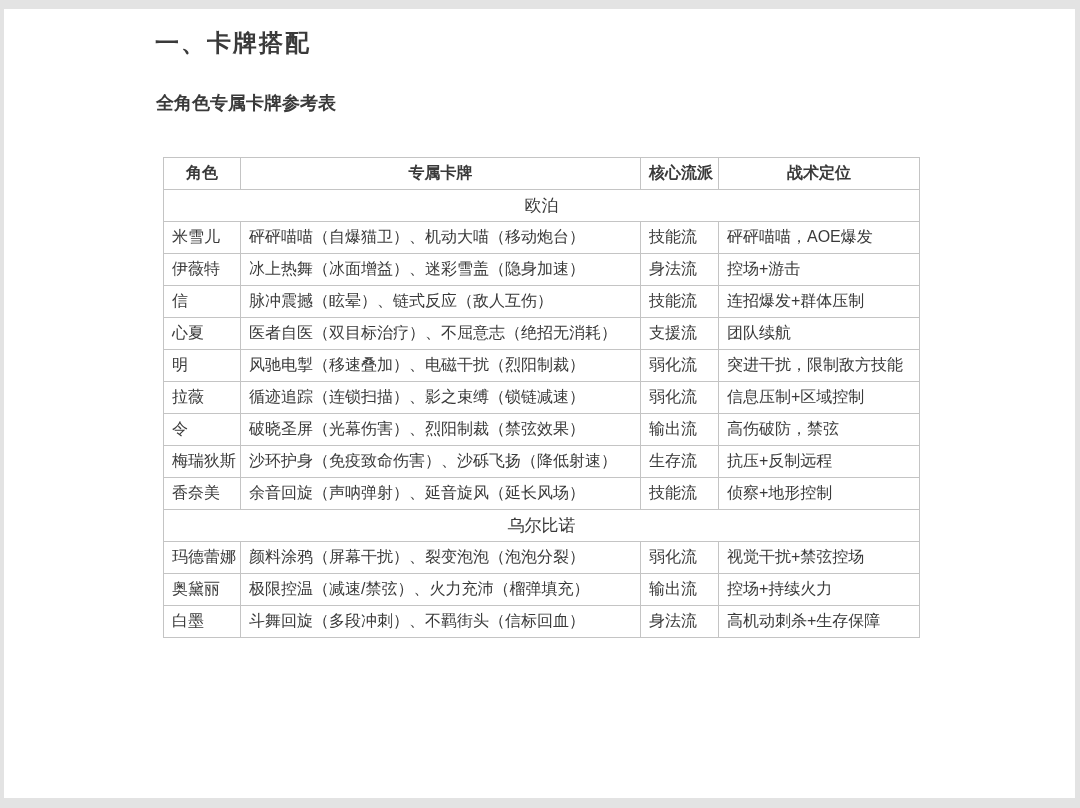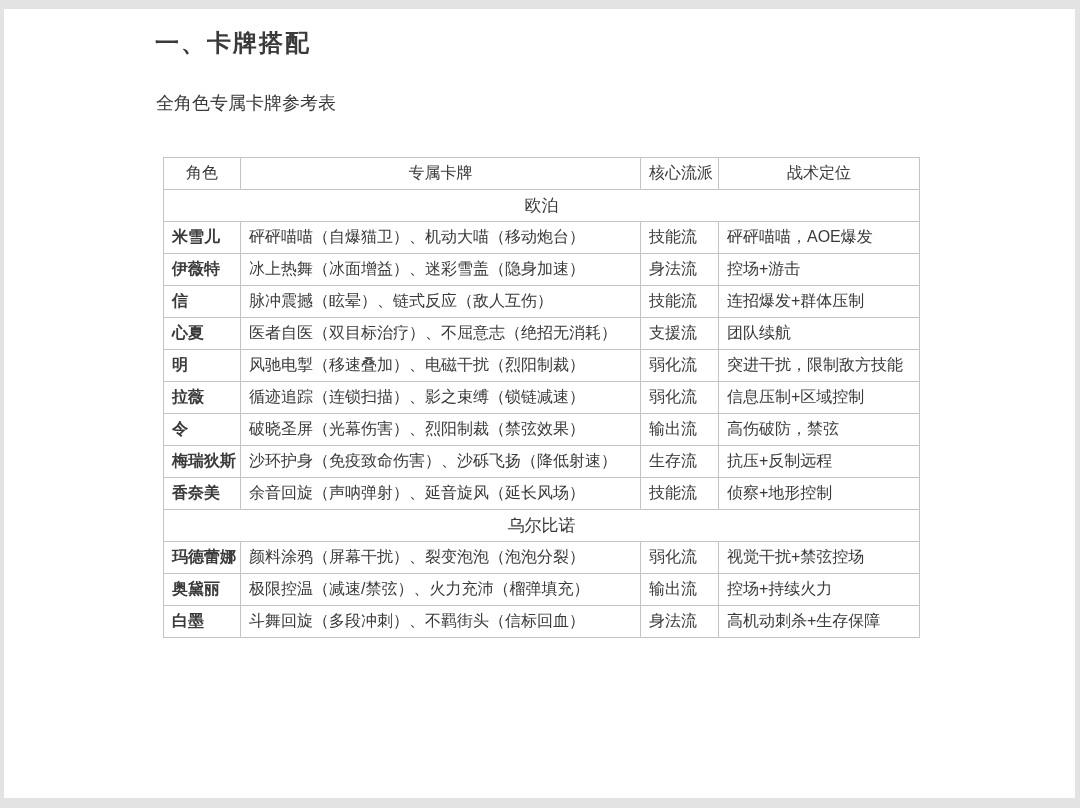--- a/index.html
+++ b/index.html
@@ -31,21 +31,21 @@
     margin: 0;
     font-size: 24px;
     font-weight: bold;
     letter-spacing: 2px;
     color: var(--text, #3a3a3a);
     line-height: 1.2;
   }
   .table-title {
     margin: 35px 0 0 1px;
     font-size: 18px;
-    font-weight: normal;
+    font-weight: bold;
     color: var(--text, #3a3a3a);
     line-height: 1.2;
   }
   table.card-table {
     margin: 43px 0 0 8px;
     border-collapse: collapse;
     width: 756px;
     table-layout: fixed;
   }
   table.card-table th,
@@ -53,29 +53,29 @@
     border: 1px solid var(--border, #c4c4c4);
     height: 32px;
     padding: 0 8px;
     font-size: 16px;
     color: var(--text, #3a3a3a);
     white-space: nowrap;
     overflow: hidden;
     vertical-align: middle;
   }
   table.card-table th {
-    font-weight: normal;
+    font-weight: bold;
     text-align: center;
   }
   tr.group-row td {
     text-align: center;
     font-weight: normal;
     font-size: 17px;
   }
-  td.col0 { font-weight: bold; }
+  td.col0 { font-weight: normal; }
   td.col1, td.col2, td.col3 { font-weight: normal; }
 </style>
 </head>
 <body>
 
 <div class="screen">
   <div class="page">
     <div class="content">
 
       <h1 class="section-title">一、卡牌搭配</h1>

